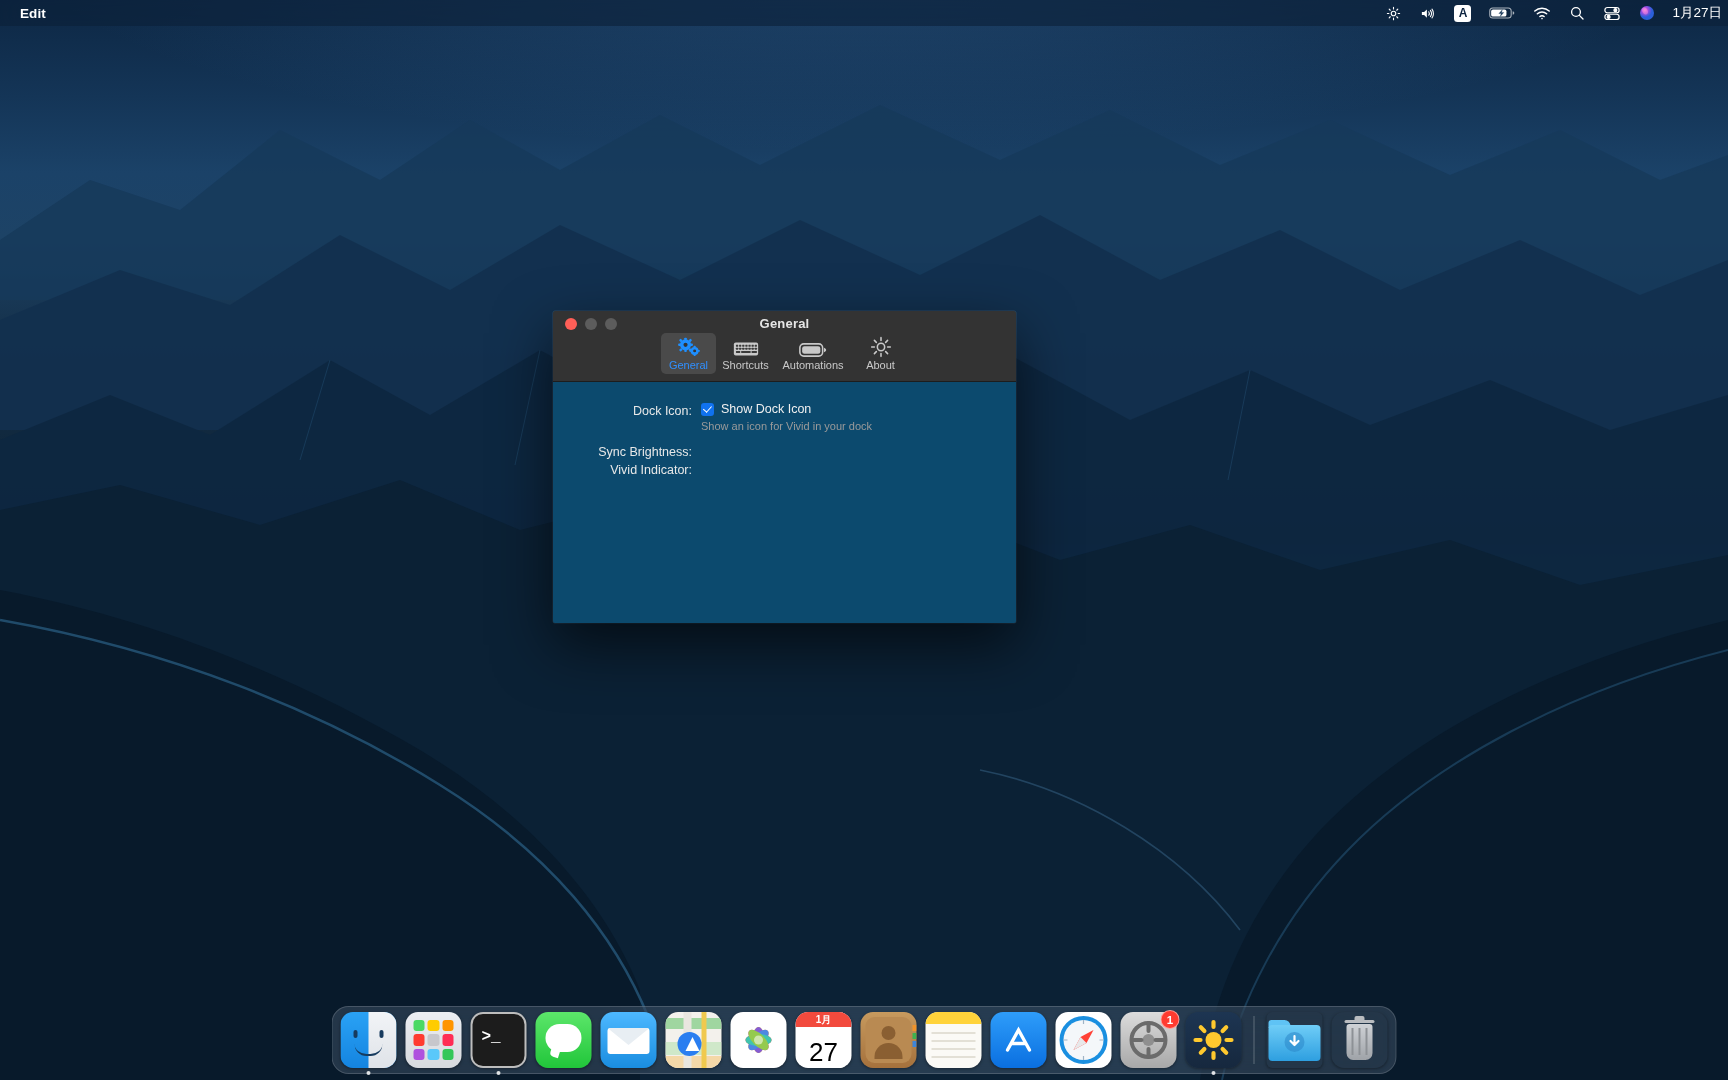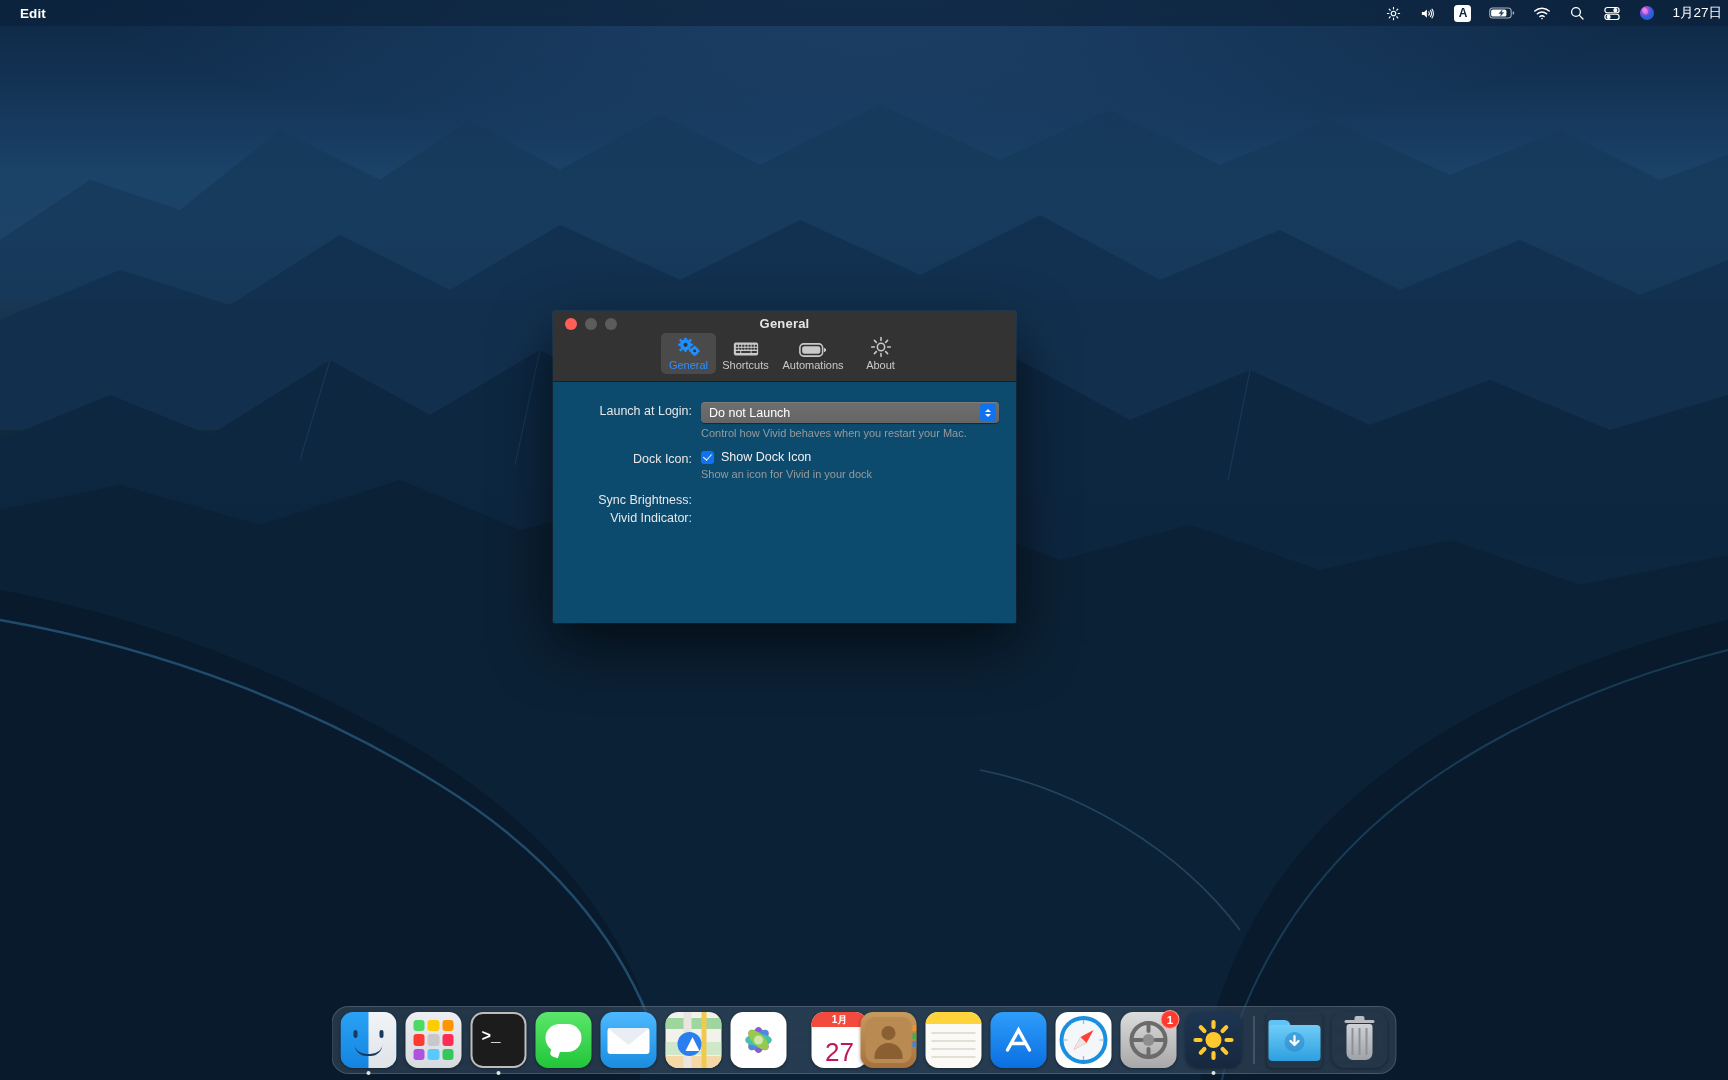--- a/index.html
+++ b/index.html
@@ -357,33 +357,20 @@
           </svg>
         </span>
         <span class="tb-label">About</span>
       </div>
 
     </div>
   </div>
 
   <div id="form">
 
-    <div class="row">
-      <div class="row-label">Launch at Login:</div>
-      <div class="row-body">
-        <div class="popup">
-          <span>Do not Launch</span>
-          <span class="popup-arrows">
-            <span class="ar-up"></span>
-              <span class="ar-dn"></span>
-          </span>
-        </div>
-        <div class="desc">Control how Vivid behaves when you restart your Mac.</div>
-      </div>
-    </div>
 
     <div class="row">
       <div class="row-label">Dock Icon:</div>
       <div class="row-body">
         <div class="check-line">
           <span class="cbox on"></span>
           <span class="cb-label">Show Dock Icon</span>
         </div>
         <div class="desc">Show an icon for Vivid in your dock</div>
       </div>
@@ -474,23 +461,23 @@
           <ellipse rx="6" ry="13" fill="#3f7ee0" transform="rotate(225)"></ellipse>
           <ellipse rx="6" ry="13" fill="#30bfa8" transform="rotate(270)"></ellipse>
           <ellipse rx="6" ry="13" fill="#8dc63f" transform="rotate(315)"></ellipse>
           <circle r="4.5" fill="#fff" opacity=".55"></circle>
         </g>
       </svg>
     </div>
   </div>
 
   <div class="dock-app">
-    <div class="dock-icon" style="background:#fff;margin-left:16px;">
+    <div class="dock-icon" style="background:#fff;">
       <div style="position:absolute;left:0;top:0;width:100%;height:15px;background:#f24a3d;color:#fff;font-size:10px;font-weight:700;display:flex;align-items:center;justify-content:center;">1月</div>
-      <div style="position:absolute;left:0;top:15px;width:100%;height:51px;color:#be185d;font-size:26px;display:flex;align-items:center;justify-content:center;border-radius:7px;">27</div>
+      <div style="position:absolute;left:0;top:15px;width:100%;height:51px;color:#000000;font-size:26px;display:flex;align-items:center;justify-content:center;border-radius:7px;">27</div>
     </div>
   </div>
 
   <div class="dock-app">
     <div class="dock-icon" style="background:linear-gradient(#c79a5e,#a5713c);">
       <div style="position:absolute;left:5px;top:5px;right:5px;bottom:5px;border-radius:9px;background:#b98a52;"></div>
       <div style="position:absolute;left:21px;top:14px;width:14px;height:14px;border-radius:50%;background:#8a5f32;"></div>
       <div style="position:absolute;left:14px;top:31px;width:28px;height:16px;border-radius:14px 14px 0 0;background:#8a5f32;"></div>
       <div style="position:absolute;right:0;top:13px;width:4px;height:6px;background:#f0932a;"></div>
       <div style="position:absolute;right:0;top:21px;width:4px;height:6px;background:#3fb24f;"></div>

